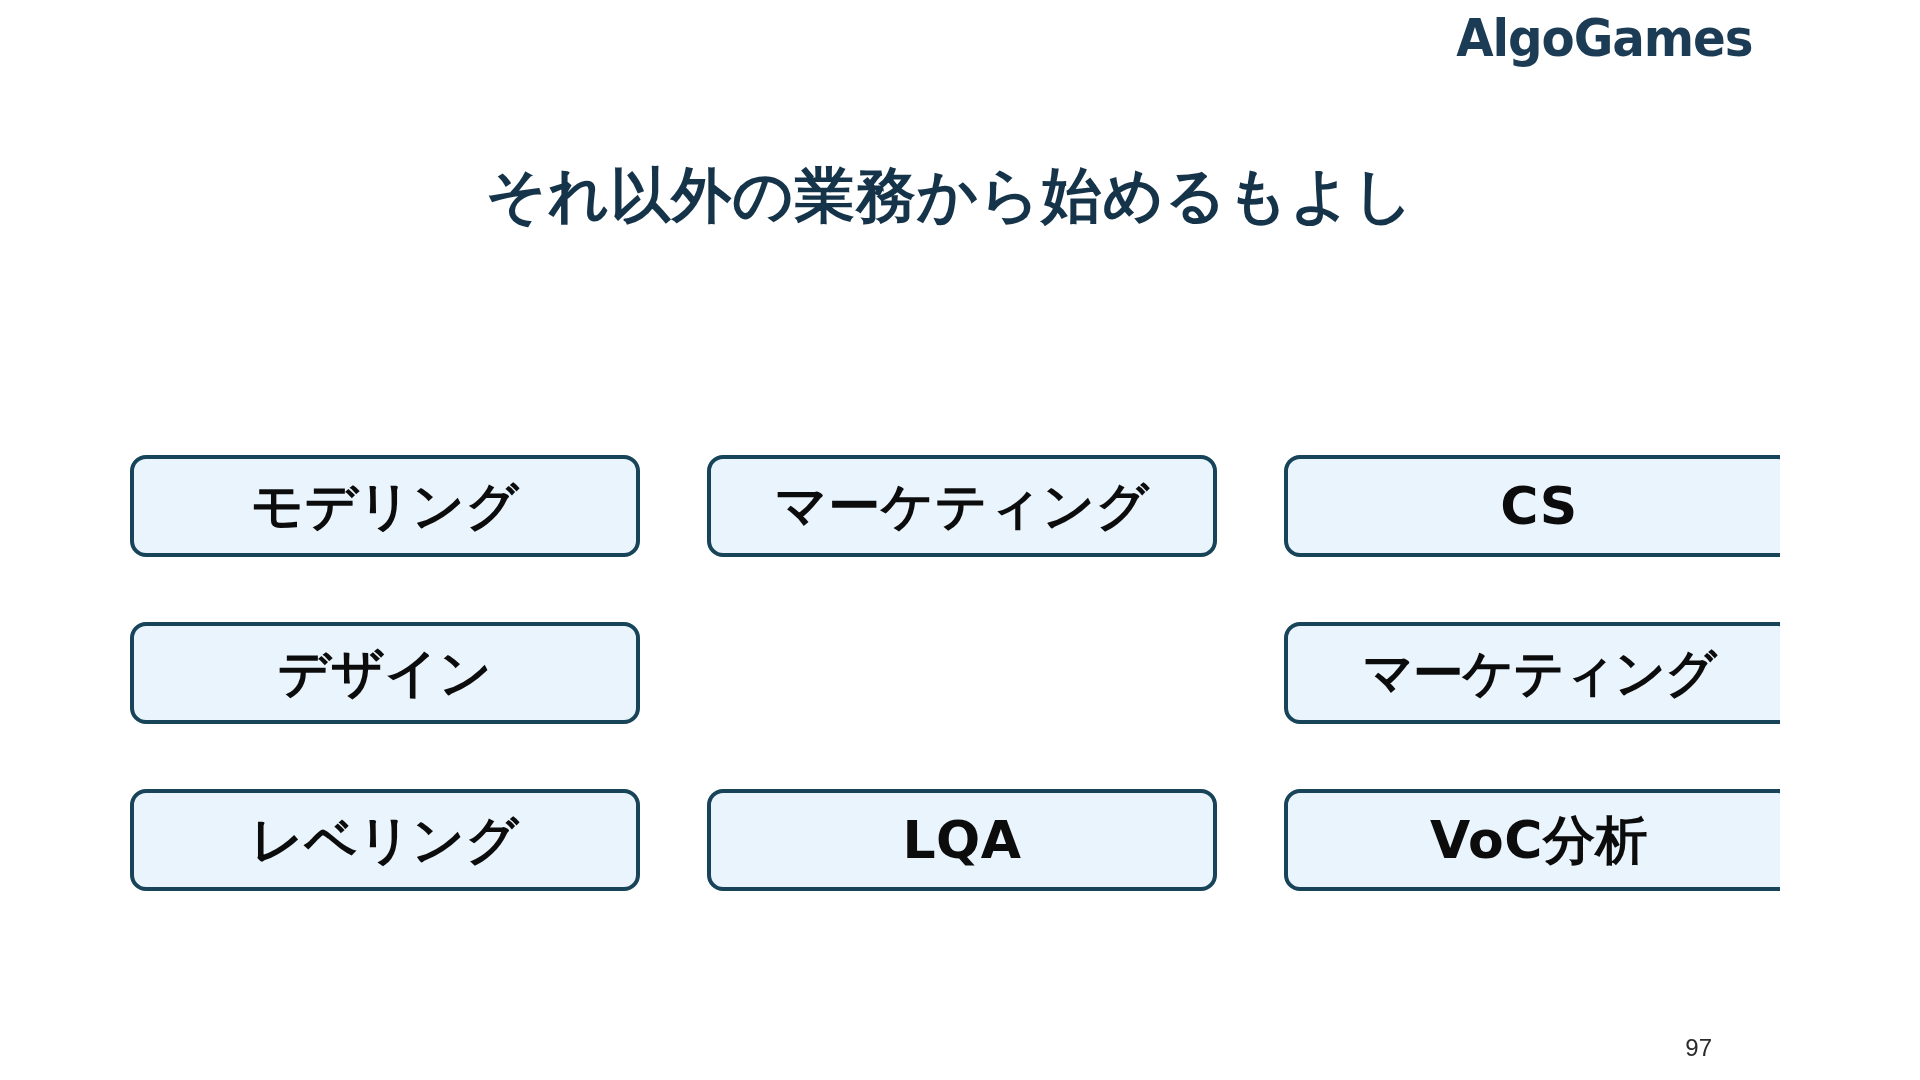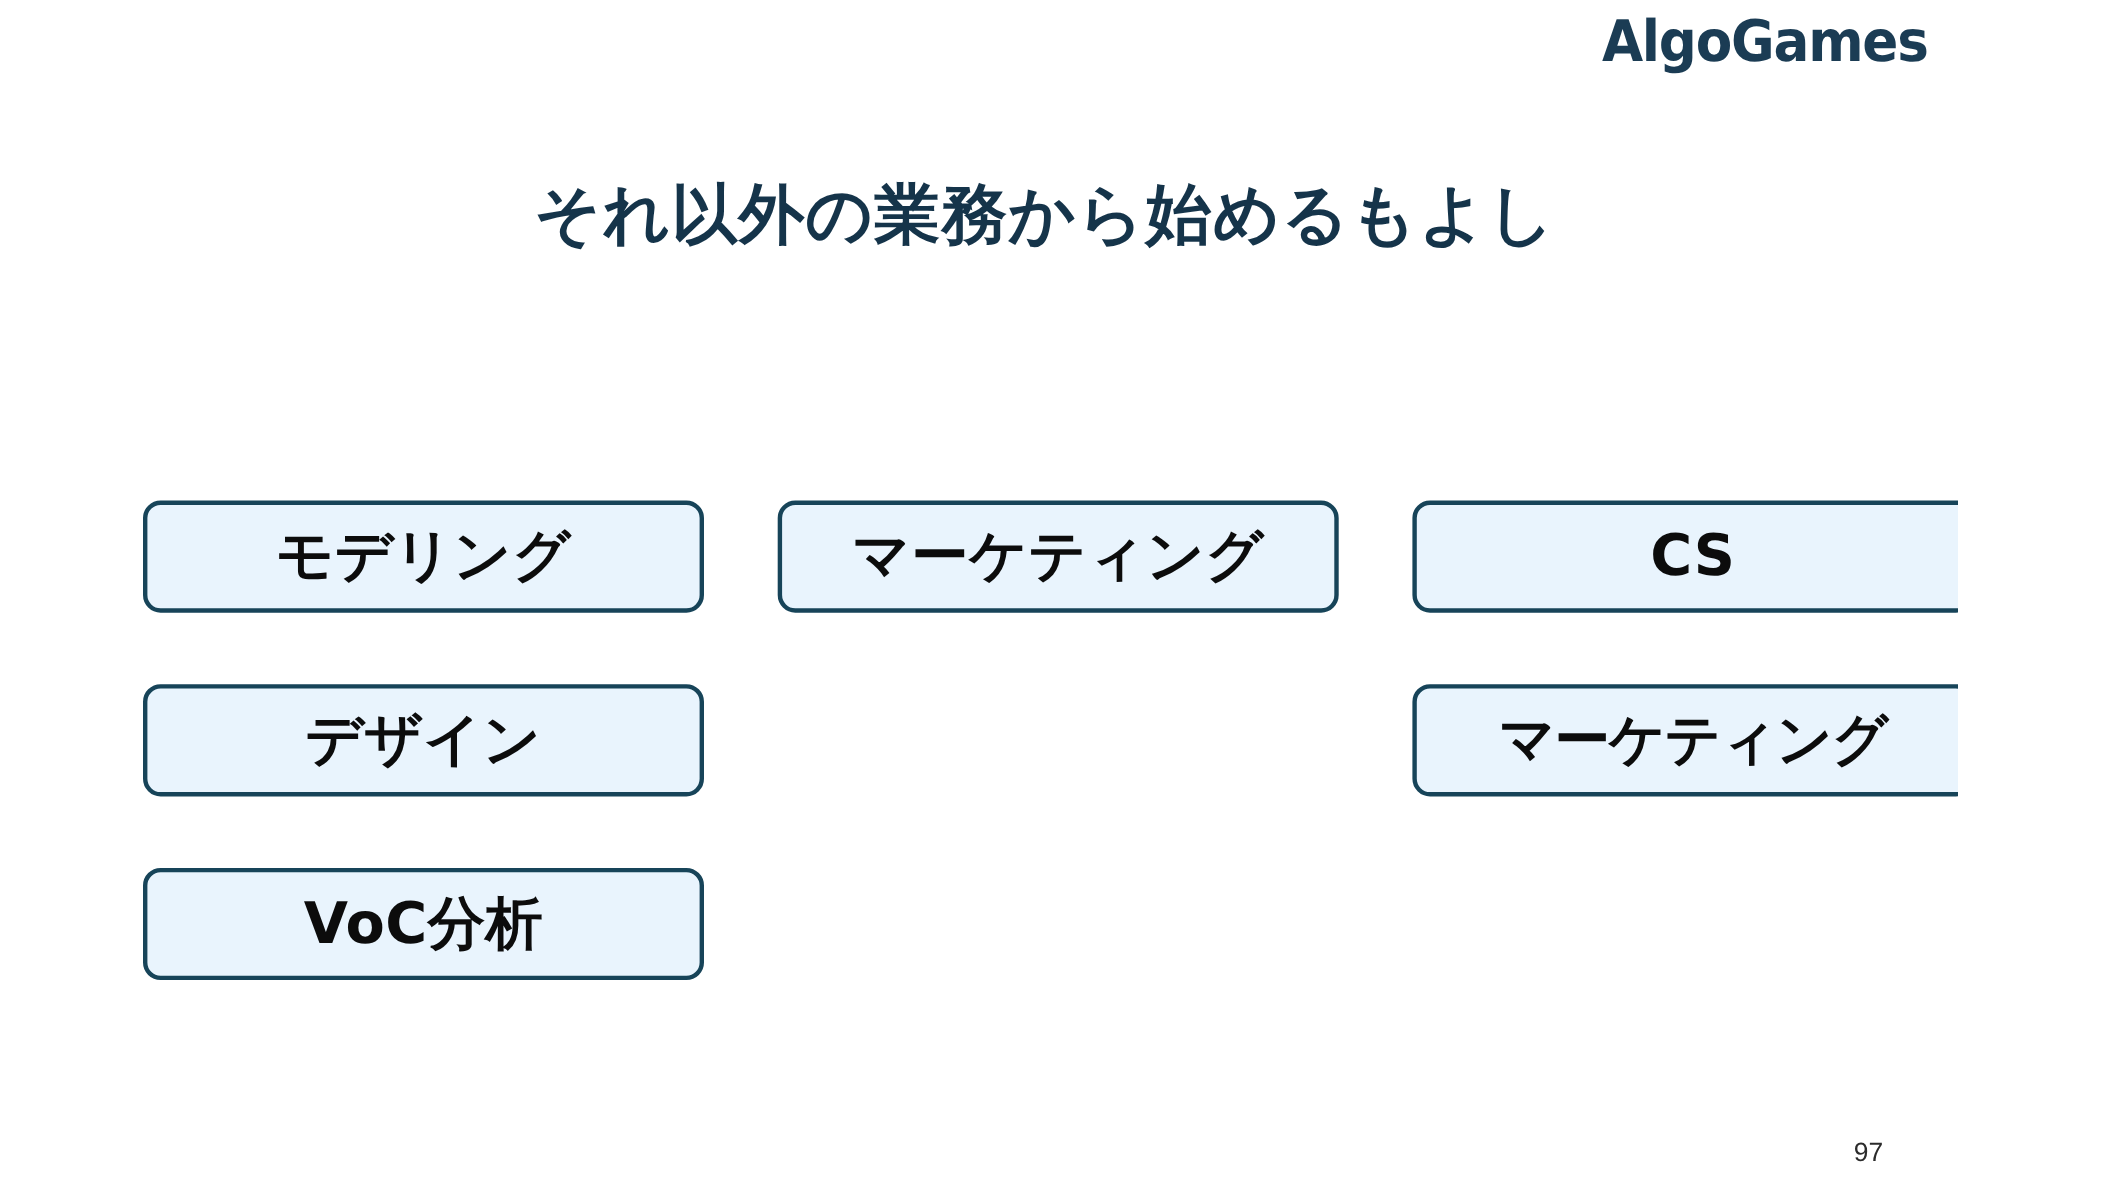--- a/index.html
+++ b/index.html
@@ -146,21 +146,31 @@
         <span class="topic-label"></span>
       </div>
     </div>
 
     <div class="cell">
       <div class="topic-box">
         <span class="topic-label tight">マーケティング</span>
       </div>
     </div>
 
+    <div class="cell">
+      <div class="topic-box">
+        <span class="topic-label">レベリング</span>
+      </div>
+    </div>
 
+    <div class="cell">
+      <div class="topic-box">
+        <span class="topic-label">LQA</span>
+      </div>
+    </div>
 
     <div class="cell">
       <div class="topic-box">
         <span class="topic-label">VoC分析</span>
       </div>
     </div>
 
   </div>
 
   <div class="page-number">97</div>

